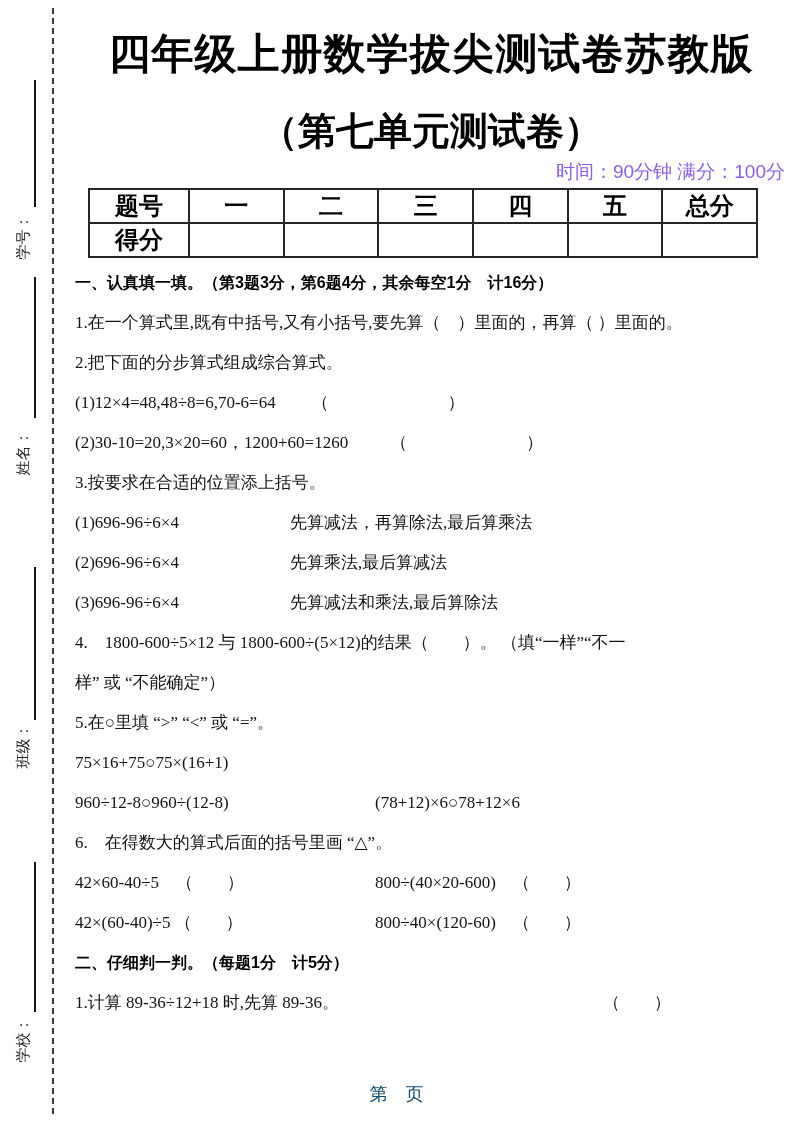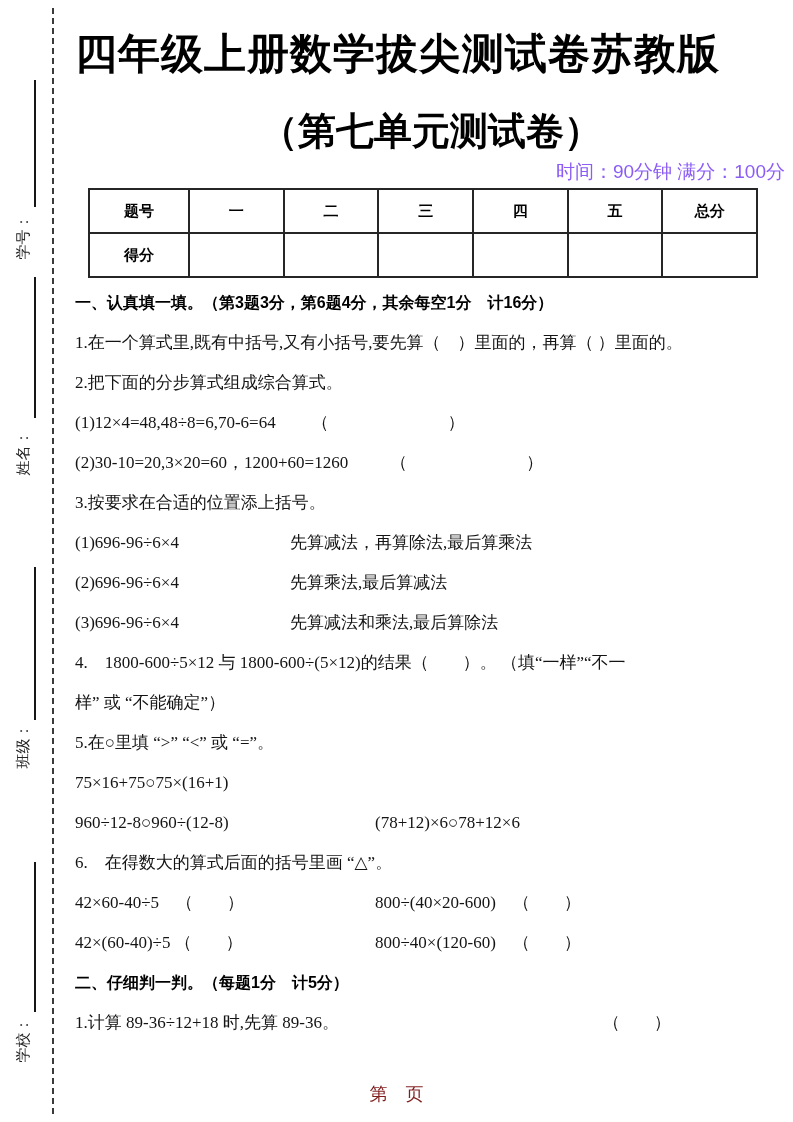--- a/index.html
+++ b/index.html
@@ -34,43 +34,43 @@
     transform:rotate(-90deg);
   }
   .lb-1 { top:227px; }
   .lb-2 { top:443px; }
   .lb-3 { top:736px; }
   .lb-4 { top:1030px; }
 
   
   .content { position:absolute; left:75px; top:0; width:712px; }
   .title {
-    margin-top:26px; text-align:left;
+    margin-top:26px; text-align:center;
     font-family:"Liberation Sans","DejaVu Sans",sans-serif;
     font-weight:700; font-size:42px; letter-spacing:1px; color:#000;
   }
   .subtitle {
     margin-top:24px; text-align:center;
     font-family:"Liberation Sans","DejaVu Sans",sans-serif;
     font-weight:700; font-size:38px; color:#000;
   }
   .exam-info {
     margin-top:2px; text-align:right; padding-right:2px;
     font-family:"Liberation Sans","DejaVu Sans",sans-serif;
     font-size:19px; color:#8b5cf6;
   }
   table.score {
     margin:3px 0 0 13px; width:670px;
     border-collapse:collapse; table-layout:fixed;
   }
   table.score td {
-    border:2px solid #262626; height:44px;
+    border:2px solid #262626; height:32px;
     text-align:center; vertical-align:middle;
     font-family:"Liberation Sans","DejaVu Sans",sans-serif;
-    font-weight:700; font-size:15px; color:#000;
+    font-weight:700; font-size:24px; color:#000;
   }
   table.score td.c0 { width:100px; }
 
   .lines { margin-top:5px; }
   .line { height:40px; line-height:40px; font-size:17px; white-space:nowrap; }
   .head {
     font-family:"Liberation Sans","DejaVu Sans",sans-serif;
     font-weight:700; font-size:16px; color:#000;
   }
   .cols { display:flex; }
@@ -78,21 +78,21 @@
   .L300 { width:300px; flex:none; }
   .blank-1 { margin-left:36px; }
   .blank-2 { margin-left:42px; }
   .judge { display:flex; }
   .judge .paren { margin-left:auto; margin-right:116px; }
 
   .footer {
     position:absolute; left:0; top:1082px; width:100%;
     text-align:center;
     font-family:"Liberation Sans","DejaVu Sans",sans-serif;
-    font-size:18px; color:#7f1d1d;
+    font-size:18px; color:#0c4a6e;
   }
 </style>
 </head>
 <body>
 
 <div class="page">
 
   <div class="sidebar">
     <div class="fold-line"></div>
 

